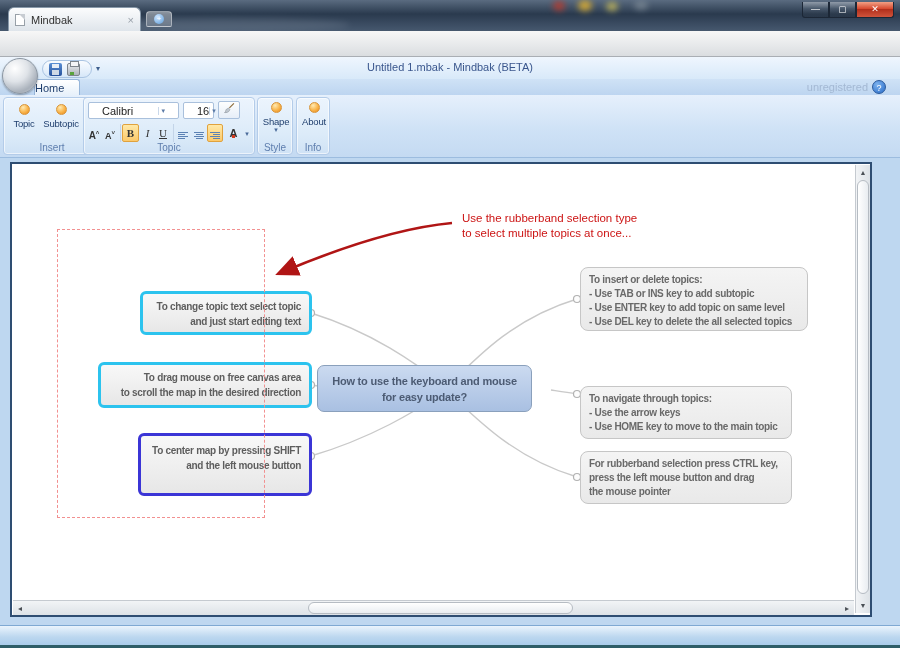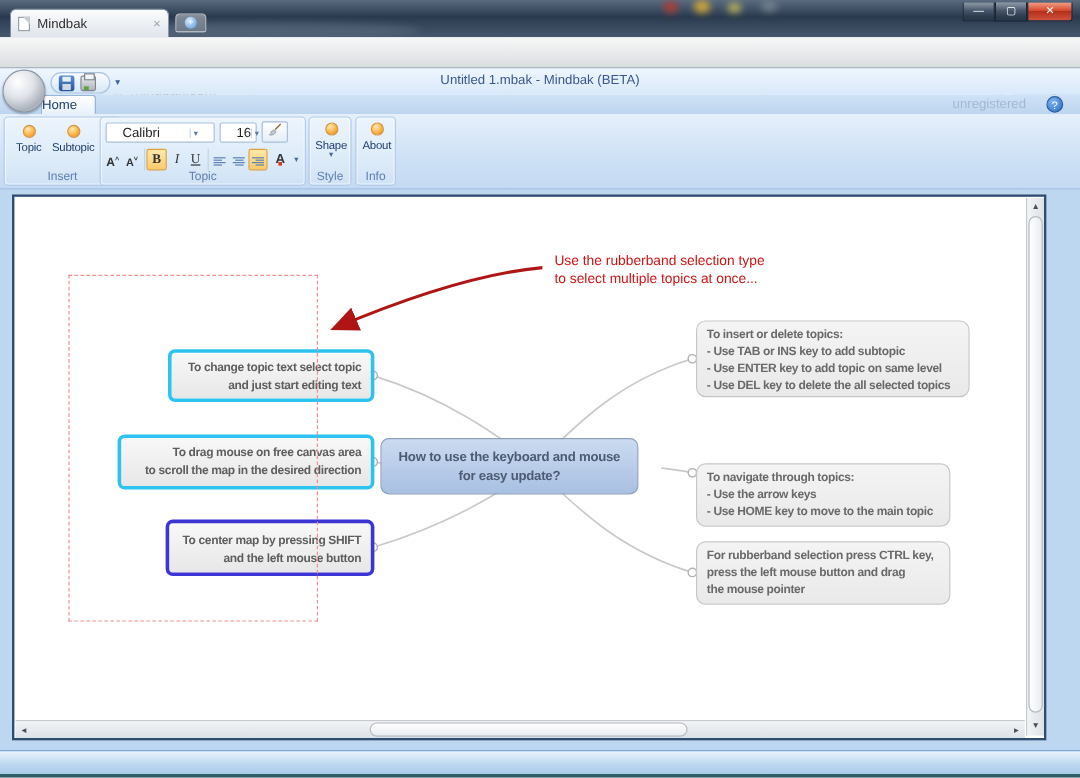--- a/index.html
+++ b/index.html
@@ -68,21 +68,21 @@
   .qat-arrow { color:#3f5f8e; font-size:8px; margin-left:10px; }
   .doc-title { position:absolute; left:0; top:61px; width:900px; text-align:center;
                font-size:11px; color:#3a568d; }
 
   
   .tabrow { position:absolute; left:0; top:79px; width:900px; height:16px;
             background:linear-gradient(#cfe2f6,#bdd5f0); }
   .hometab { position:absolute; left:34px; top:79px; width:46px; height:17px;
              background:linear-gradient(#ffffff,#e6f0fa); border:1px solid #96b5d9; border-bottom:none;
              border-radius:3px 3px 0 0; text-align:left; font-size:11px; color:#1f3e6d; line-height:16px; }
-  .unreg { position:absolute; right:45px; top:81px; font-size:11px; color:#a3b8d3;margin-left:30px; }
+  .unreg { position:absolute; right:32px; top:81px; font-size:11px; color:#a3b8d3;margin-left:30px; }
   .helpico { position:absolute; right:14px; top:80px; width:14px; height:14px; border-radius:50%;
              background:radial-gradient(circle at 35% 30%, #7db3ef, #2a6cc8); color:#fff; font-size:9px;
              text-align:center; line-height:14px; border:1px solid #2a5a9c; }
 
   
   .ribbon { position:absolute; left:0; top:95px; width:900px; height:63px;
             background:linear-gradient(#e6f0fc,#cfe2f6 55%, #c4daf2); border-bottom:1px solid #9cbcdf; }
   .rgroup { position:absolute; top:2px; height:58px; border:1px solid #b4cce9; border-radius:4px;
             background:linear-gradient(#ecf4fd,#dcebf9 65%, #cfe2f5); box-shadow:inset 0 0 0 1px rgba(255,255,255,.6); }
   .rgroup .glabel { position:absolute; bottom:1px; left:0; width:100%; text-align:center;
@@ -306,21 +306,21 @@
   </div>
 
   <div class="topic cyan" style="left:98px;top:362px;width:214px;height:46px">
     <div>To drag mouse on free canvas area</div>
     <div>to scroll the map in the desired direction</div>
   </div>
   <div class="topic cyan" style="left:140px;top:291px;width:172px;height:44px">
     <div>To change topic text select topic</div>
     <div>and just start editing text</div>
   </div>
-  <div class="topic blue" style="left:138px;top:433px;width:174px;height:47px;padding-top:7px">
+  <div class="topic blue" style="left:138px;top:433px;width:174px;height:63px;padding-top:7px">
     <div>To center map by pressing SHIFT</div>
     <div>and the left mouse button</div>
   </div>
 
   <div class="topic center" style="left:317px;top:365px;width:215px;height:47px">
     <div>How to use the keyboard and mouse</div>
     <div>for easy update?</div>
   </div>
 
   <div class="topic gray" style="left:580px;top:267px;width:228px;height:64px">

